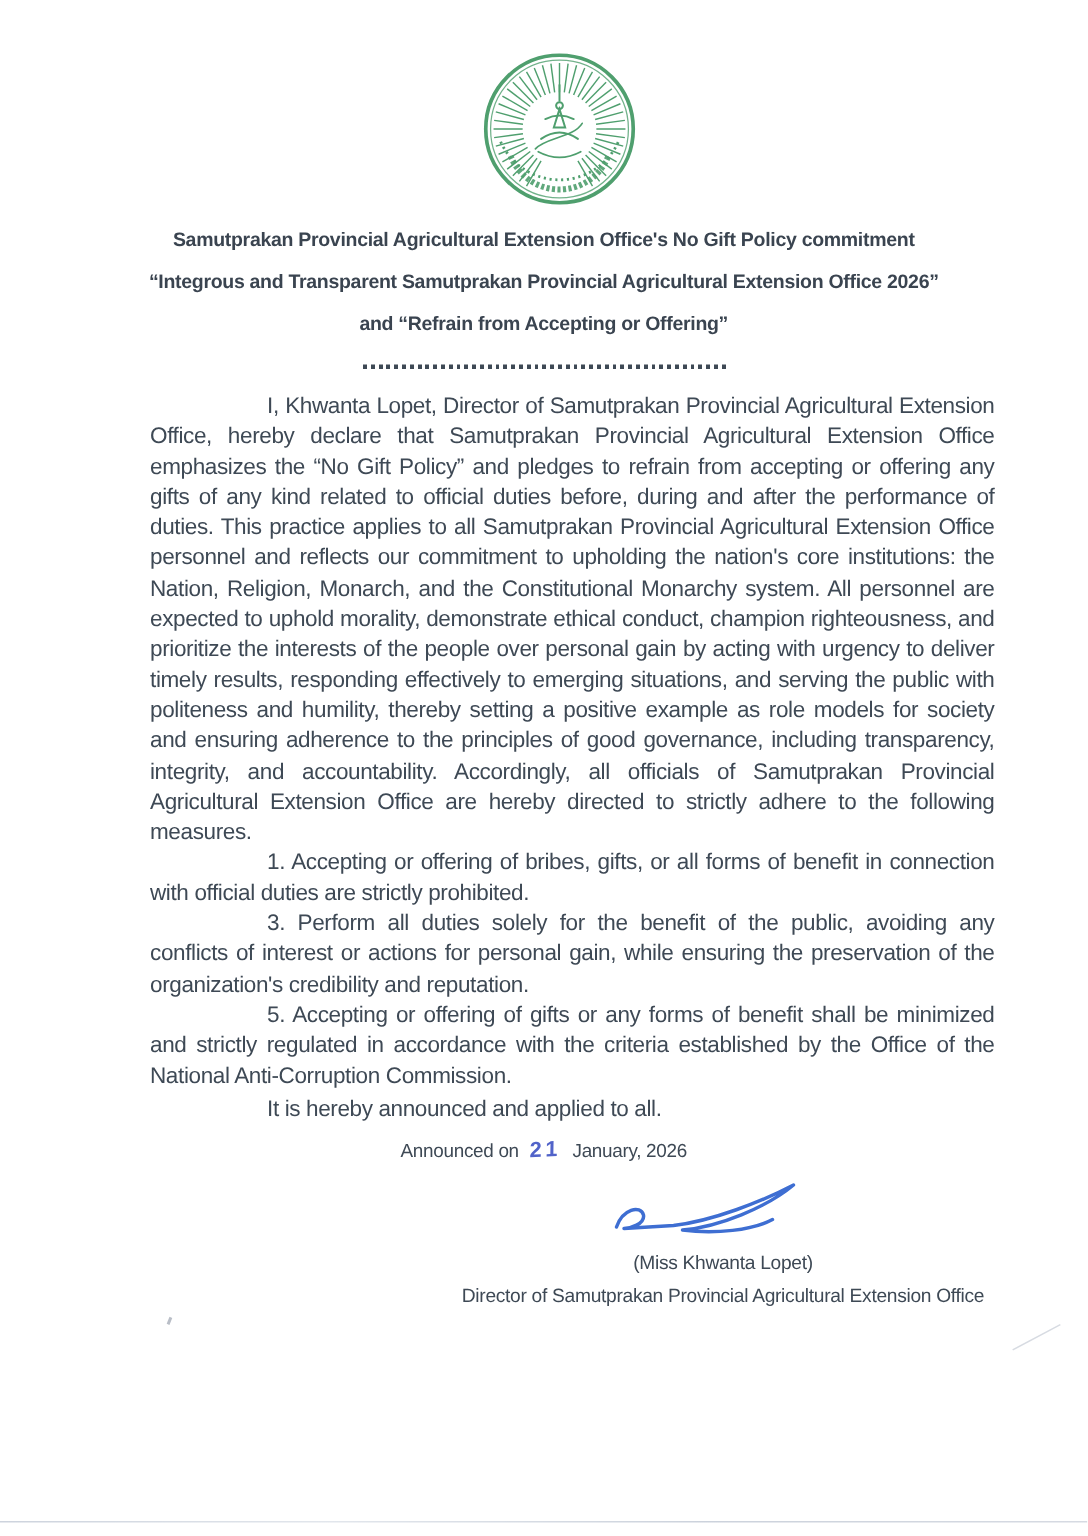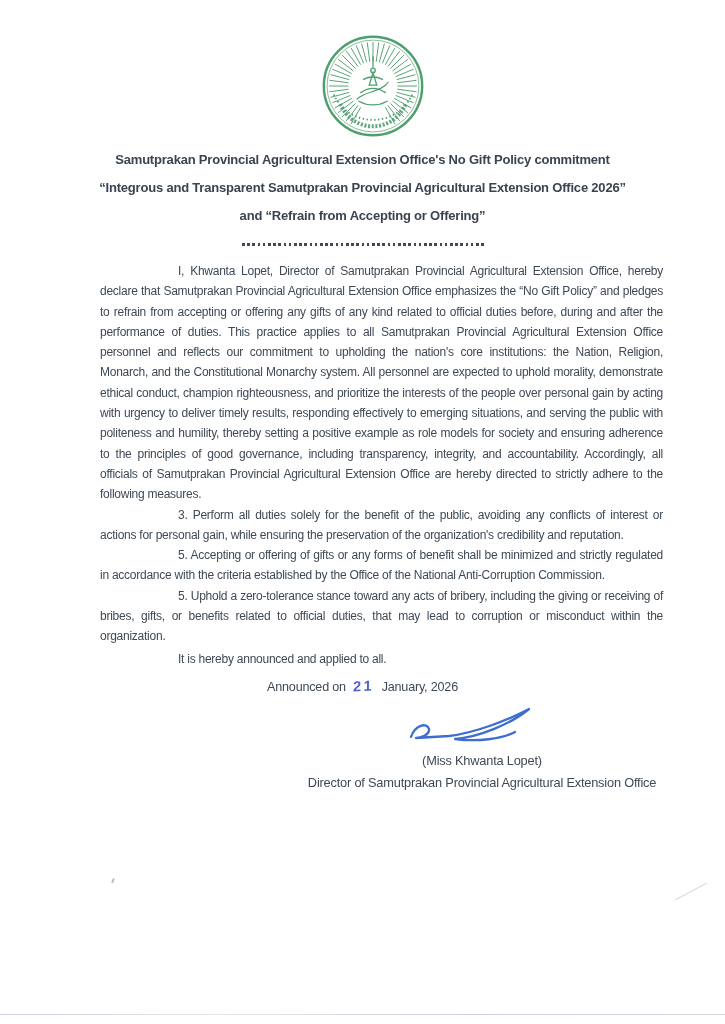--- a/index.html
+++ b/index.html
@@ -13,21 +13,21 @@
   .emblem{position:absolute;left:321px;top:34px;width:104px;height:104px;}
 
   .header{margin:0 40px;padding-top:146px;text-align:center;
     font-size:13px;font-weight:700;letter-spacing:-0.2px;line-height:28px;color:#3a4450;}
   .header div{white-space:nowrap;}
 
   .dots{width:242px;height:3px;margin:13px auto 0;
     background:repeating-linear-gradient(90deg,var(--ink) 0 2.6px,transparent 2.6px 5.2px);}
 
   .body{margin:15px 62px 0 100px;text-align:justify;
-    font-size:12px;letter-spacing:-0.25px;line-height:20.3px;color:var(--ink);}
+    font-size:15px;letter-spacing:-0.25px;line-height:20.3px;color:var(--ink);}
   .body p{margin:0;text-indent:78px;}
   .body p.closing{margin-top:2px;text-align:left;}
 
   .announce{margin-top:9px;text-align:center;font-size:12.6px;letter-spacing:-0.2px;color:var(--ink);}
   .announce .day{display:inline-block;margin:0 4px;color:#5163c9;font-size:14.5px;
     font-weight:700;letter-spacing:2.5px;transform:rotate(-3deg) skewX(-4deg);}
 
   .sign-block{width:390px;margin:12px 48px 4px auto;text-align:center;
     font-size:12.8px;letter-spacing:-0.2px;line-height:22px;color:var(--ink);}
   .sign-svg{display:block;margin:0 auto 2px;margin-left:118px;}
@@ -107,23 +107,23 @@
   <div class="header">
     <div>Samutprakan Provincial Agricultural Extension Office's No Gift Policy commitment</div>
     <div>“Integrous and Transparent Samutprakan Provincial Agricultural Extension Office 2026”</div>
     <div>and “Refrain from Accepting or Offering”</div>
   </div>
 
   <div class="dots"></div>
 
   <div class="body">
     <p>I, Khwanta Lopet, Director of Samutprakan Provincial Agricultural Extension Office, hereby declare that Samutprakan Provincial Agricultural Extension Office emphasizes the “No Gift Policy” and pledges to refrain from accepting or offering any gifts of any kind related to official duties before, during and after the performance of duties. This practice applies to all Samutprakan Provincial Agricultural Extension Office personnel and reflects our commitment to upholding the nation's core institutions: the Nation, Religion, Monarch, and the Constitutional Monarchy system. All personnel are expected to uphold morality, demonstrate ethical conduct, champion righteousness, and prioritize the interests of the people over personal gain by acting with urgency to deliver timely results, responding effectively to emerging situations, and serving the public with politeness and humility, thereby setting a positive example as role models for society and ensuring adherence to the principles of good governance, including transparency, integrity, and accountability. Accordingly, all officials of Samutprakan Provincial Agricultural Extension Office are hereby directed to strictly adhere to the following measures.</p>
+    <p>1. Accepting or offering of bribes, gifts, or all forms of benefit in connection with official duties are strictly prohibited.</p>
     <p>3. Perform all duties solely for the benefit of the public, avoiding any conflicts of interest or actions for personal gain, while ensuring the preservation of the organization's credibility and reputation.</p>
     <p>5. Accepting or offering of gifts or any forms of benefit shall be minimized and strictly regulated in accordance with the criteria established by the Office of the National Anti-Corruption Commission.</p>
-    <p>5. Uphold a zero-tolerance stance toward any acts of bribery, including the giving or receiving of bribes, gifts, or benefits related to official duties, that may lead to corruption or misconduct within the organization.</p>
     <p class="closing">It is hereby announced and applied to all.</p>
   </div>
 
   <div class="announce">
     <span>Announced on</span>
     <span class="day">21</span>
     <span>January, 2026</span>
   </div>
 
   <div class="sign-block">

